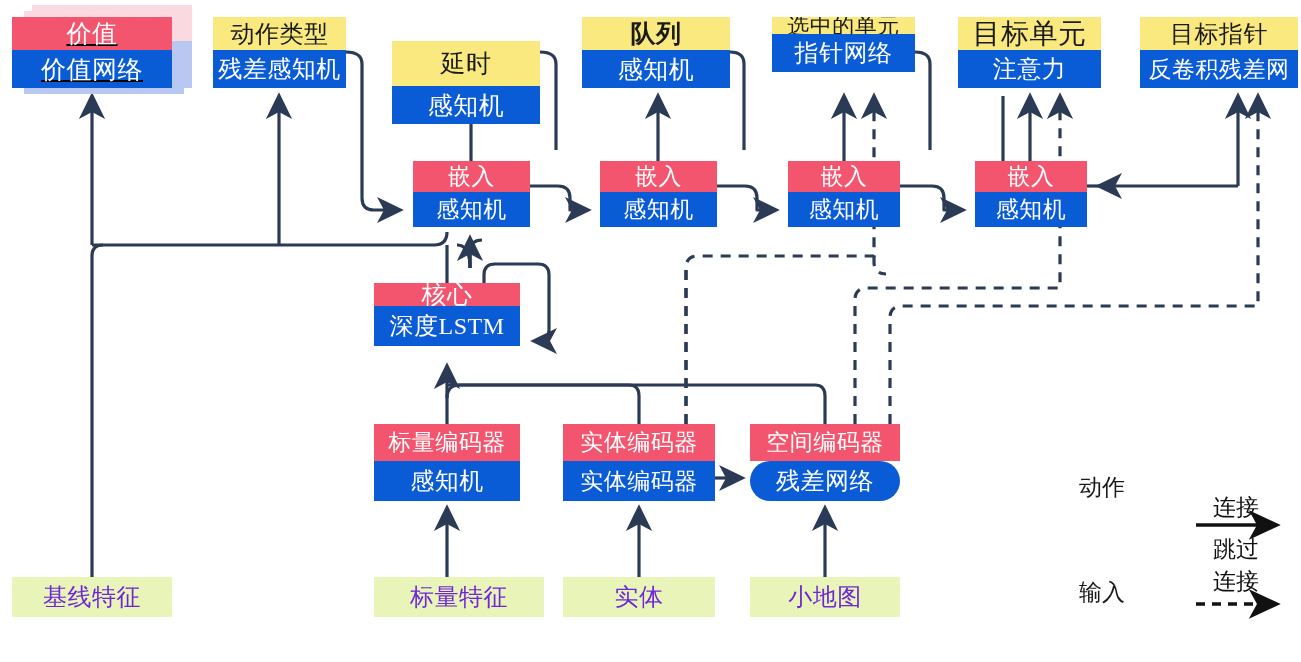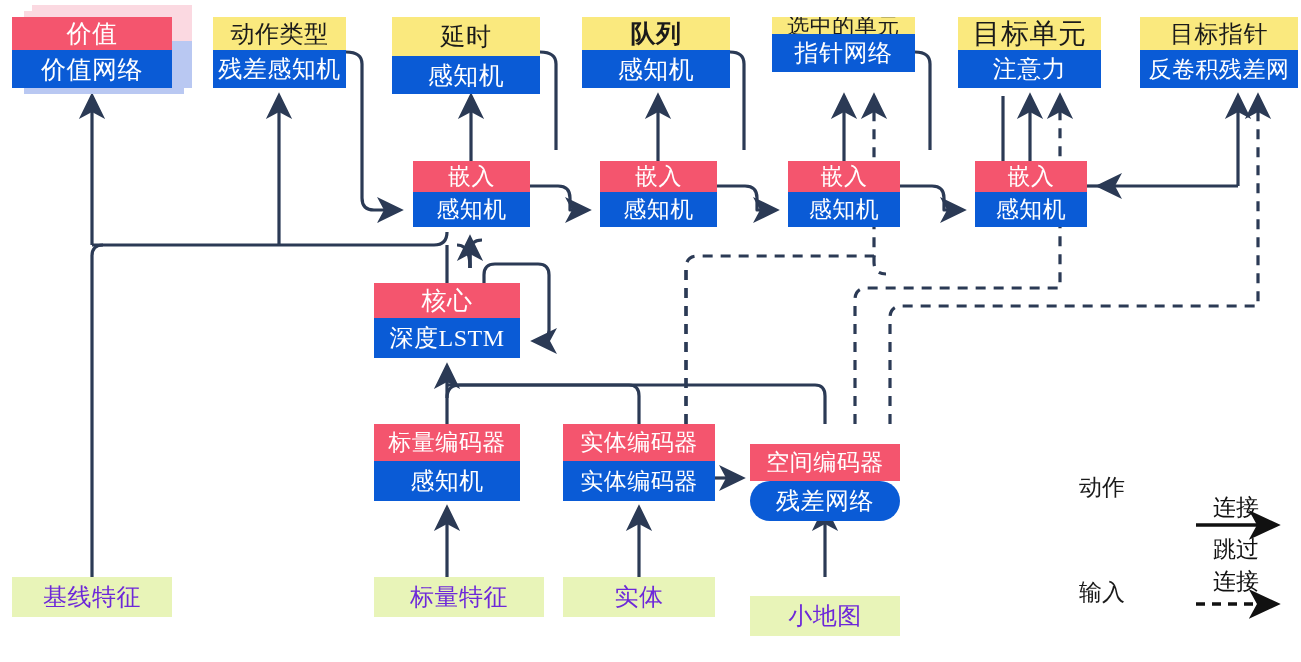--- a/index.html
+++ b/index.html
@@ -112,32 +112,32 @@
     </g>
   </svg>
 
   <div class="ghost" style="left:12px;top:17px;width:190px;height:95px;">
     <div class="g1" style="left:20px;top:-12px;width:160px;height:36px;"></div>
     <div class="g1" style="left:12px;top:-6px;width:160px;height:36px;"></div>
     <div class="g2" style="left:20px;top:24px;width:160px;height:47px;"></div>
     <div class="g2" style="left:12px;top:30px;width:160px;height:47px;"></div>
   </div>
 
-  <div class="node" style="left:12px;top:17px;width:160px;height:54px;">
+  <div class="node" style="left:12px;top:17px;width:160px;height:54px;text-decoration:underline;">
     <div class="band output" style="height:33px;font-size:25px;">价值</div>
     <div class="band net" style="height:38px;font-size:25px;">价值网络</div>
   </div>
 
   <div class="node" style="left:213px;top:17px;width:133px;height:71px;">
     <div class="band action" style="height:33px;font-size:24px;">动作类型</div>
     <div class="band net" style="height:38px;font-size:24px;">残差感知机</div>
   </div>
 
   <div class="node" style="left:392px;top:17px;width:148px;height:71px;">
-    <div class="band action" style="height:39px;font-size:25px;">延时</div>
+    <div class="band action" style="height:45px;font-size:25px;margin-top:24px;">延时</div>
     <div class="band net" style="height:38px;font-size:25px;">感知机</div>
   </div>
 
   <div class="node" style="left:582px;top:17px;width:148px;height:71px;">
     <div class="band action" style="height:33px;font-size:25px;font-weight:bold;">队列</div>
     <div class="band net" style="height:38px;font-size:25px;">感知机</div>
   </div>
 
   <div class="node" style="left:772px;top:17px;width:143px;height:71px;">
     <div class="band action" style="height:17px;font-size:22px;text-align:right;">选中的单元</div>
@@ -165,48 +165,48 @@
   <div class="node" style="left:788px;top:161px;width:112px;height:66px;">
     <div class="band output" style="height:31px;font-size:23px;">嵌入</div>
     <div class="band net" style="height:35px;font-size:23px;">感知机</div>
   </div>
   <div class="node" style="left:975px;top:161px;width:112px;height:66px;">
     <div class="band output" style="height:31px;font-size:23px;">嵌入</div>
     <div class="band net" style="height:35px;font-size:23px;">感知机</div>
   </div>
 
   <div class="node" style="left:374px;top:283px;width:146px;height:75px;">
-    <div class="band output" style="height:35px;font-size:25px;">核心</div>
+    <div class="band output" style="height:23px;font-size:25px;">核心</div>
     <div class="band net" style="height:40px;font-size:24px;">深度LSTM</div>
   </div>
 
   <div class="node" style="left:374px;top:424px;width:146px;height:77px;">
     <div class="band output" style="height:37px;font-size:23px;">标量编码器</div>
     <div class="band net" style="height:40px;font-size:24px;">感知机</div>
   </div>
   <div class="node" style="left:563px;top:424px;width:152px;height:77px;">
     <div class="band output" style="height:37px;font-size:23px;">实体编码器</div>
     <div class="band net" style="height:40px;font-size:23px;">实体编码器</div>
   </div>
-  <div class="node" style="left:750px;top:444px;width:150px;height:76px;">
+  <div class="node" style="left:750px;top:424px;width:150px;height:76px;">
     <div class="band output" style="height:37px;font-size:23px;">空间编码器</div>
     <div class="band net" style="height:40px;font-size:24px;border-radius:20px;">残差网络</div>
   </div>
 
   <div class="node" style="left:12px;top:577px;width:160px;height:40px;">
     <div class="band input" style="height:40px;font-size:24px;">基线特征</div>
   </div>
   <div class="node" style="left:374px;top:577px;width:170px;height:40px;">
     <div class="band input" style="height:40px;font-size:24px;">标量特征</div>
   </div>
   <div class="node" style="left:563px;top:577px;width:152px;height:40px;">
     <div class="band input" style="height:40px;font-size:24px;">实体</div>
   </div>
   <div class="node" style="left:750px;top:577px;width:150px;height:40px;">
-    <div class="band input" style="height:40px;font-size:24px;margin-top:19px;">小地图</div>
+    <div class="band input" style="height:40px;font-size:24px;">小地图</div>
   </div>
 
   <div id="legend" style="left:1040px;top:470px;width:124px;">
     <div class="legend-band action" style="height:35px;font-size:23px;color:#1a1a1a;">动作</div>
     <div class="legend-band output" style="height:35px;font-size:23px;color:#fff;">输出</div>
     <div class="legend-band net" style="height:35px;font-size:22px;color:#fff;">神经网络</div>
     <div class="legend-band input" style="height:35px;font-size:23px;color:#1a1a1a;">输入</div>
   </div>
 
   <div class="lg-label" style="left:1196px;top:492px;width:80px;font-size:23px;">连接</div>

